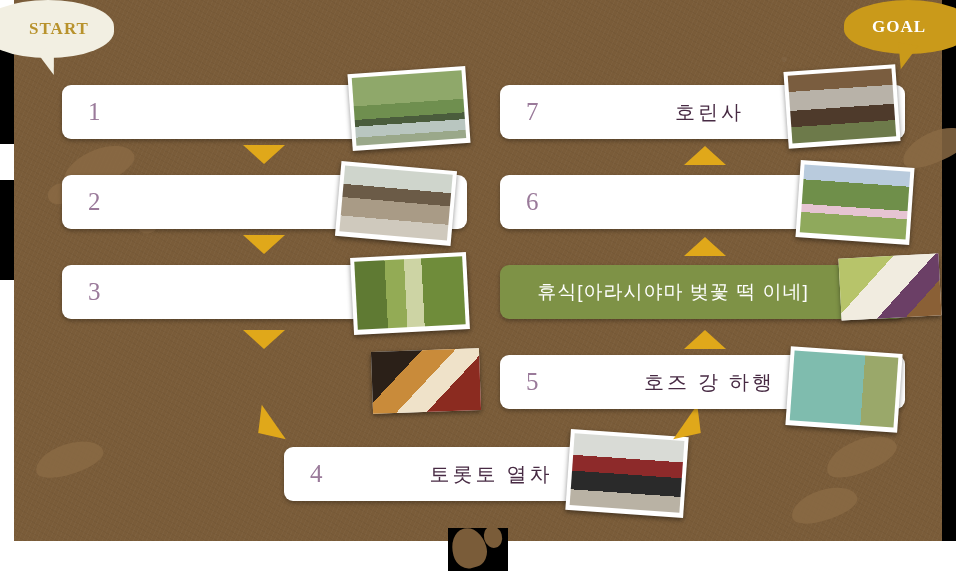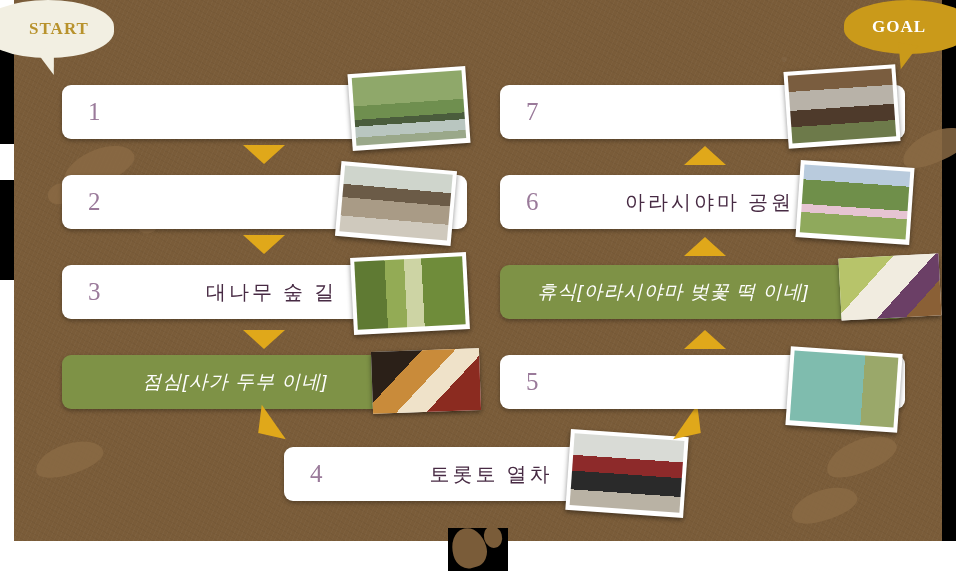--- a/index.html
+++ b/index.html
@@ -74,21 +74,21 @@
     position:absolute;left:26px;top:50%;transform:translateY(-50%);
     color:#9a7a9a;font-size:25px;font-family:"Liberation Serif",serif;
   }
   .row .label{
     position:absolute;left:0;right:0;top:50%;transform:translateY(-50%);
     text-align:center;color:#472a43;font-size:20px;letter-spacing:3px;
     font-family:"Liberation Serif",serif;padding-left:14px;box-sizing:border-box;
   }
   .row.green .label{
     color:#ffffff;font-family:"Liberation Sans",sans-serif;
-    letter-spacing:1px;font-size:19px;padding-left:11px;padding-right:70px;font-style:italic;
+    letter-spacing:1px;font-size:19px;padding-left:11px;padding-right:70px;
   }
 
   
   .photo{
     position:absolute;background:#ffffff;padding:4px 4px 5px 4px;
     box-shadow:0 2px 5px rgba(0,0,0,.45);
   }
   .photo .img{width:100%;height:100%;background-size:cover;background-position:center;}
 
   
@@ -151,77 +151,74 @@
     <span class="num">2</span>
   </div>
   <div class="photo" style="left:338px;top:166px;width:108px;height:66px;transform:rotate(5deg);">
     <div class="img" style="background:linear-gradient(#cfd5cc 0 28%,#6b5b47 28% 48%,#a99b86 48% 76%,#cfc9bd 76% 100%);"></div>
   </div>
 
   <div class="arrow down" style="left:243px;top:235px;"></div>
 
   <div class="row white" style="left:62px;top:265px;width:405px;">
     <span class="num">3</span>
-    <span class="label">대나무 숲 길</span>
   </div>
   <div class="photo" style="left:352px;top:255px;width:108px;height:68px;transform:rotate(-3deg);">
     <div class="img" style="background:linear-gradient(90deg,#5f7a33 0 28%,#93ab55 28% 46%,#cdd4a4 46% 62%,#6f8c3a 62% 100%);"></div>
   </div>
 
   <div class="arrow down" style="left:243px;top:330px;"></div>
 
-  <div class="row green" style="left:62px;top:355px;width:405px;">
-    <span class="label">점심[사가 두부 이네]</span>
-  </div>
   <div class="photo" style="left:372px;top:350px;width:108px;height:62px;transform:rotate(-2deg);padding:0;">
     <div class="img" style="background:linear-gradient(135deg,#2b2018 0 30%,#c98b3a 30% 50%,#efe2c9 50% 68%,#8b2b20 68% 100%);"></div>
   </div>
 
   <div class="arrow diag-l" style="left:245px;top:418px;"></div>
 
   <div class="row white" style="left:284px;top:447px;width:400px;">
     <span class="num">4</span>
     <span class="label">토롯토 열차</span>
   </div>
   <div class="photo" style="left:568px;top:433px;width:110px;height:72px;transform:rotate(4deg);">
     <div class="img" style="background:linear-gradient(#d9dbd6 0 30%,#8d2a2a 30% 52%,#2a2a2a 52% 78%,#b9b2a4 78% 100%);"></div>
   </div>
 
   <div class="arrow diag-r" style="left:672px;top:418px;"></div>
 
   <div class="row white" style="left:500px;top:355px;width:405px;">
     <span class="num">5</span>
+    <span class="label">호즈 강 하행</span>
   </div>
   <div class="photo" style="left:788px;top:350px;width:104px;height:70px;transform:rotate(4deg);">
     <div class="img" style="background:linear-gradient(90deg,#7fbcae 0 68%,#9aa86a 68% 100%);"></div>
   </div>
 
   <div class="arrow up" style="left:684px;top:330px;"></div>
 
   <div class="row green" style="left:500px;top:265px;width:405px;">
     <span class="label">휴식[아라시야마 벚꽃 떡 이네]</span>
   </div>
   <div class="photo" style="left:840px;top:256px;width:100px;height:62px;transform:rotate(-3deg);padding:0;">
     <div class="img" style="background:linear-gradient(135deg,#b7c46a 0 34%,#f1ece0 34% 60%,#6b3f66 60% 78%,#8a6036 78% 100%);"></div>
   </div>
 
   <div class="arrow up" style="left:684px;top:237px;"></div>
 
   <div class="row white" style="left:500px;top:175px;width:405px;">
     <span class="num">6</span>
-    <span class="label">아라시야마 공원</span>
   </div>
   <div class="photo" style="left:798px;top:164px;width:106px;height:68px;transform:rotate(4deg);">
     <div class="img" style="background:linear-gradient(#b9cbdd 0 22%,#6f8f4a 22% 58%,#e6c4d2 58% 70%,#8fa95c 70% 100%);"></div>
   </div>
 
   <div class="arrow up" style="left:684px;top:146px;"></div>
 
   <div class="row white" style="left:500px;top:85px;width:405px;">
     <span class="num">7</span>
+    <span class="label">호린사</span>
   </div>
   <div class="photo" style="left:786px;top:68px;width:104px;height:68px;transform:rotate(-4deg);">
     <div class="img" style="background:linear-gradient(#7a5d3f 0 24%,#b8b2a8 24% 52%,#4e3a2b 52% 76%,#6d7a4a 76% 100%);"></div>
   </div>
 
   <div id="bottom-foot">
     <div class="fp" style="left:4px;top:0;width:34px;height:40px;border-radius:48% 48% 42% 42%/58% 58% 42% 42%;transform:rotate(-16deg);"></div>
     <div class="fp" style="left:36px;top:-2px;width:18px;height:22px;border-radius:50%;transform:rotate(-16deg);"></div>
   </div>
 

